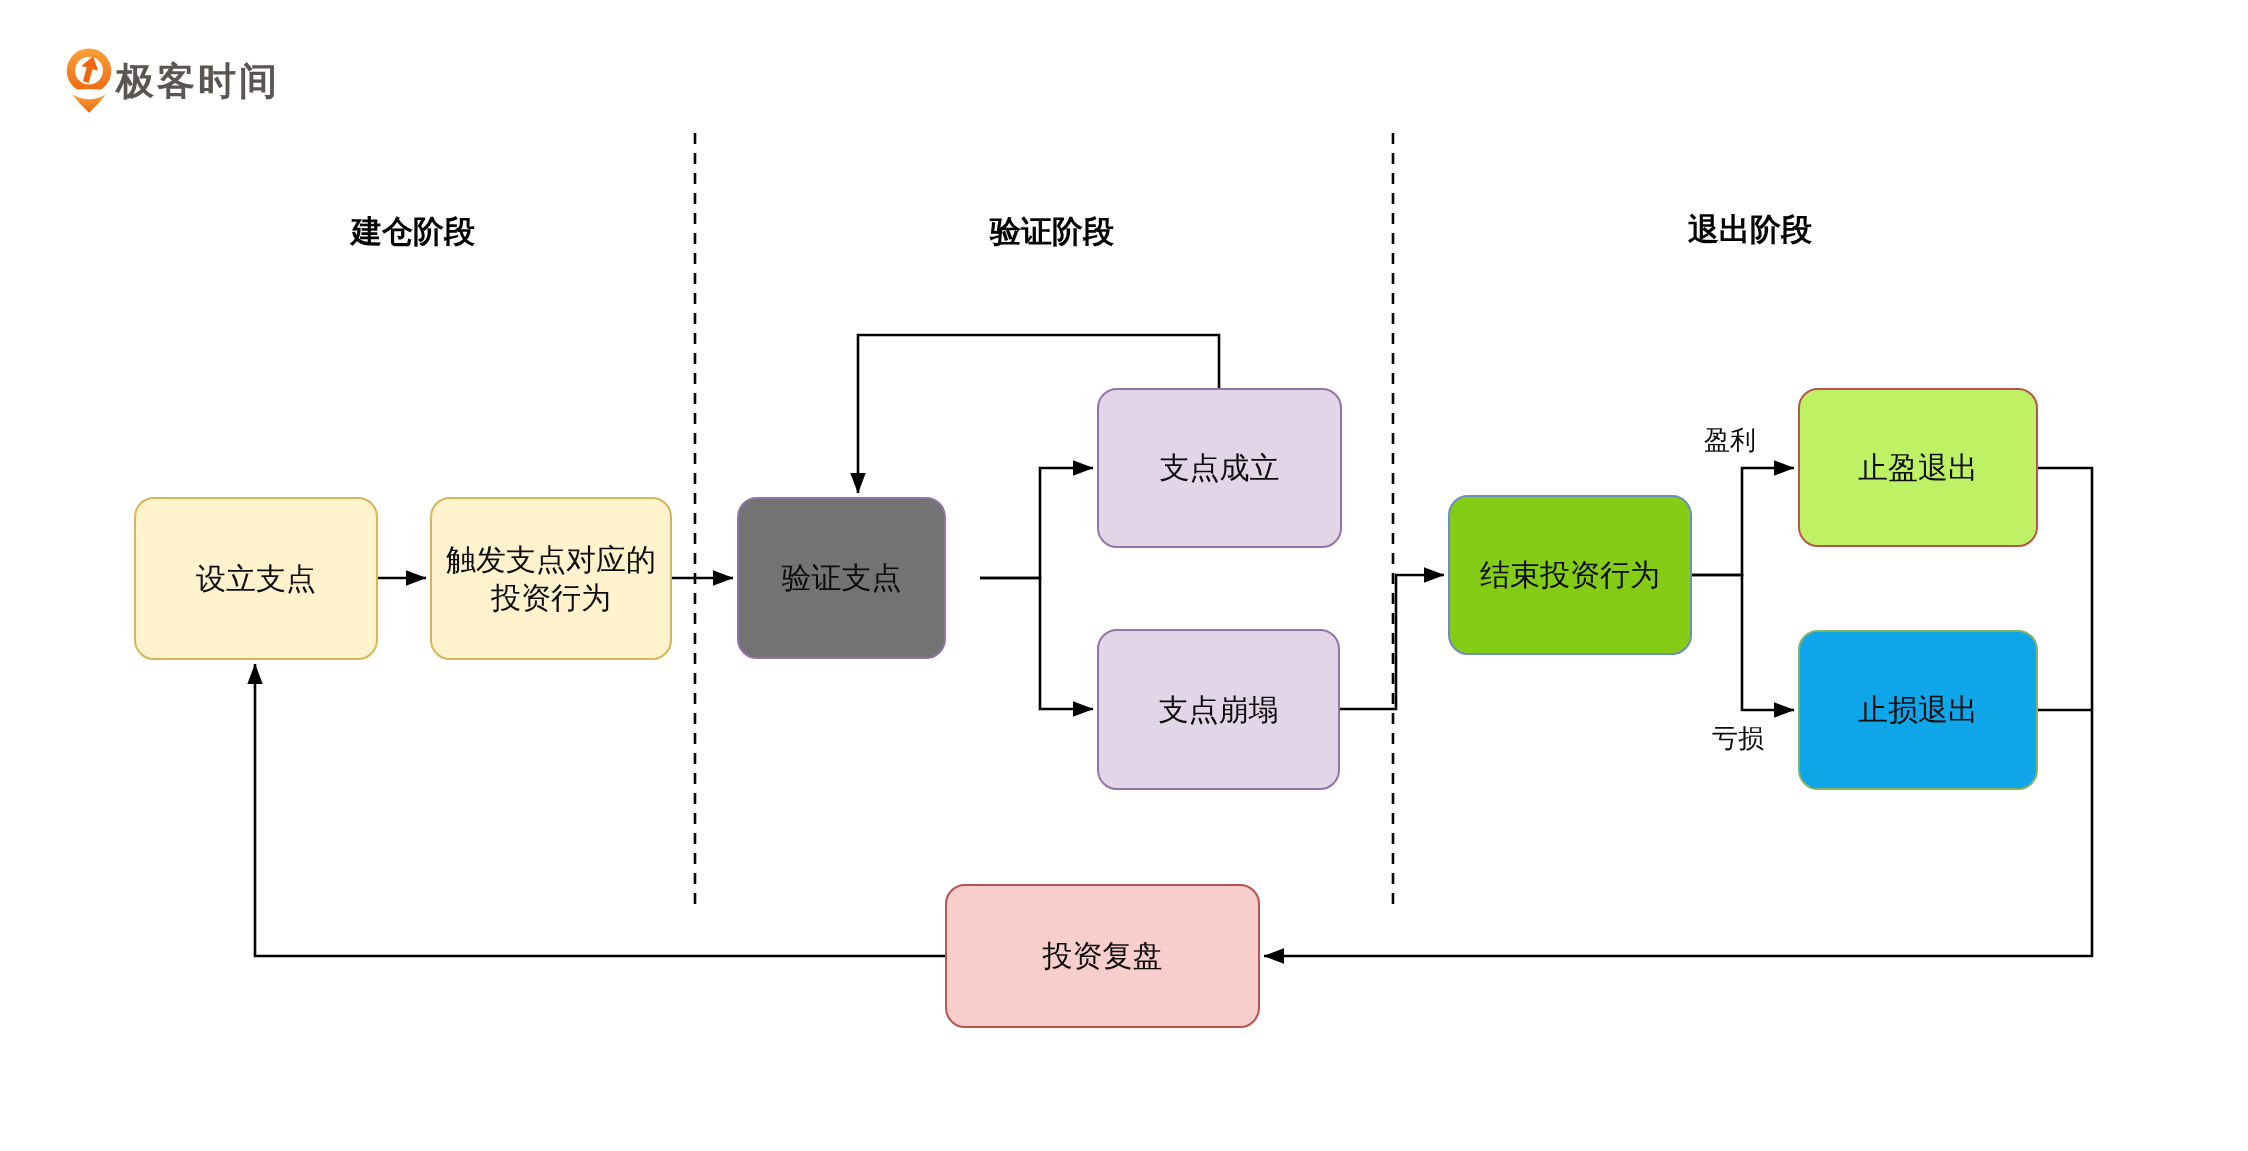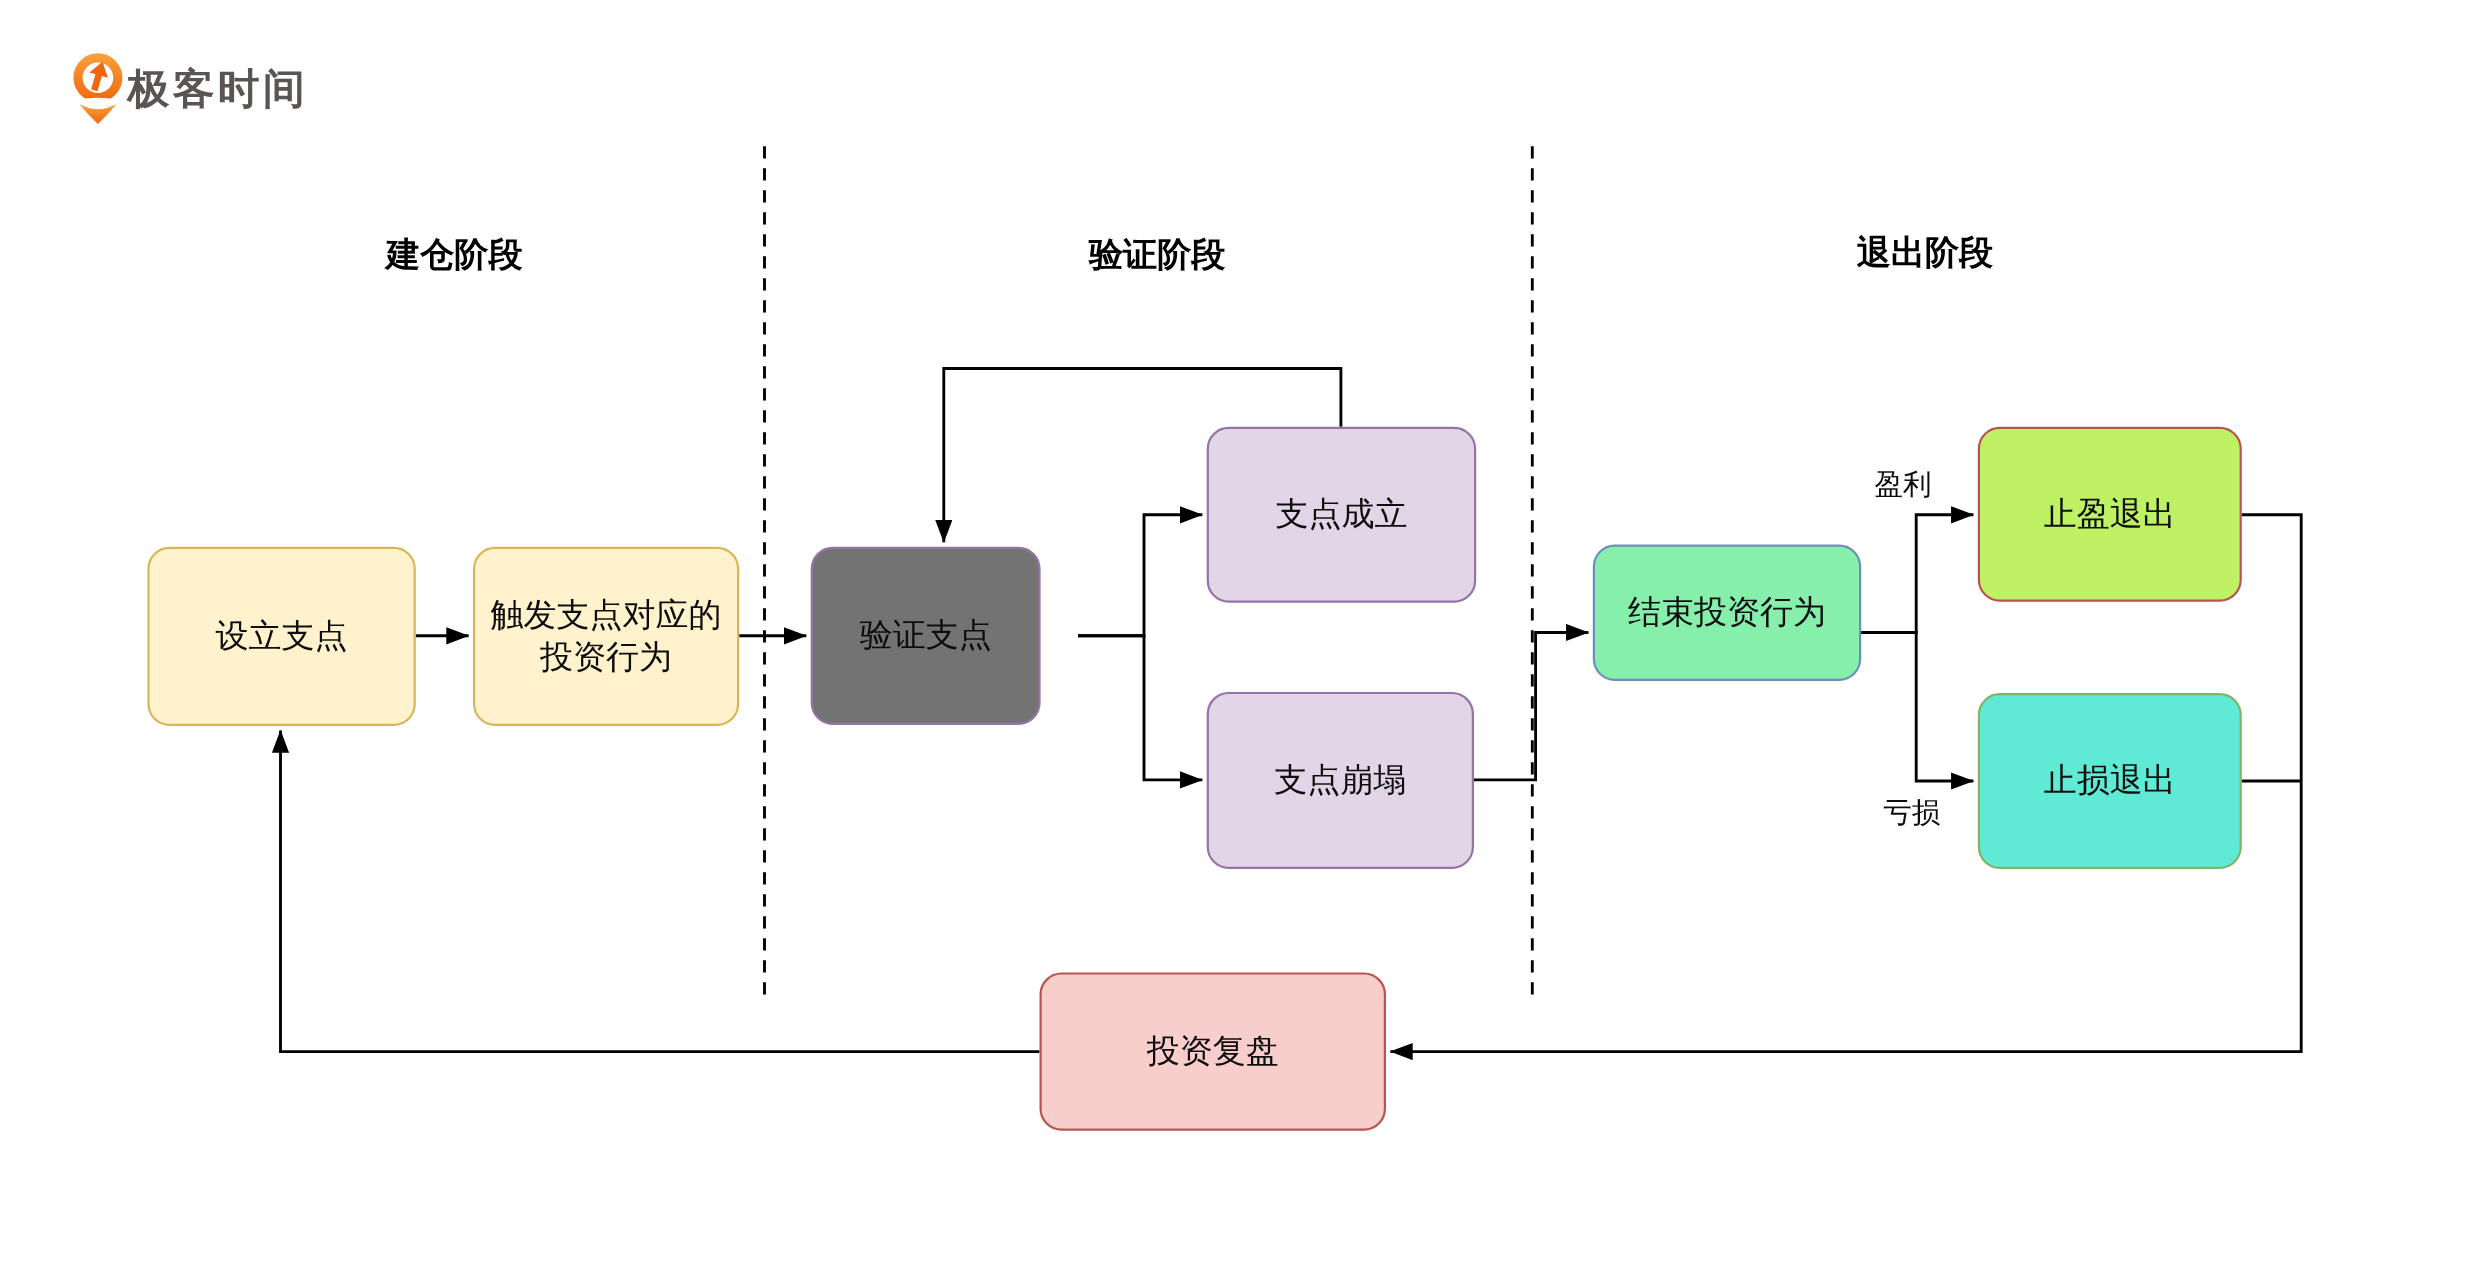--- a/index.html
+++ b/index.html
@@ -110,29 +110,29 @@
   </div>
 
   <div class="node" style="left: 1097px; top: 388px; width: 245px; height: 160px; background: rgb(225, 213, 231); border-color: rgb(150, 115, 166);">
     <span>支点成立</span>
   </div>
 
   <div class="node" style="left: 1097px; top: 629px; width: 243px; height: 161px; background: rgb(225, 213, 231); border-color: rgb(150, 115, 166);">
     <span>支点崩塌</span>
   </div>
 
-  <div class="node" style="left: 1448px; top: 495px; width: 244px; height: 124px; background: #86efac; border-color: rgb(108, 142, 191); font-family: Liberation Serif, serif;">
+  <div class="node" style="left: 1448px; top: 495px; width: 244px; height: 160px; background: #84cc16; border-color: rgb(108, 142, 191); font-family: Liberation Serif, serif;">
     <span>结束投资行为</span>
   </div>
 
   <div class="node" style="left: 1798px; top: 388px; width: 240px; height: 159px; background: #bef264; border-color: rgb(184, 84, 80);">
     <span>止盈退出</span>
   </div>
 
-  <div class="node" style="left: 1798px; top: 630px; width: 240px; height: 160px; background: #5eead4; border-color: rgb(130, 179, 102);">
+  <div class="node" style="left: 1798px; top: 630px; width: 240px; height: 160px; background: #0ea5e9; border-color: rgb(130, 179, 102);">
     <span>止损退出</span>
   </div>
 
   <div class="node" style="left: 945px; top: 884px; width: 315px; height: 144px; background: rgb(248, 206, 204); border-color: rgb(184, 84, 80);">
     <span>投资复盘</span>
   </div>
 
   <div class="edge-label" style="left:1730px; top:423px;">盈利</div>
   <div class="edge-label" style="left:1738px; top:721px;">亏损</div>
 

